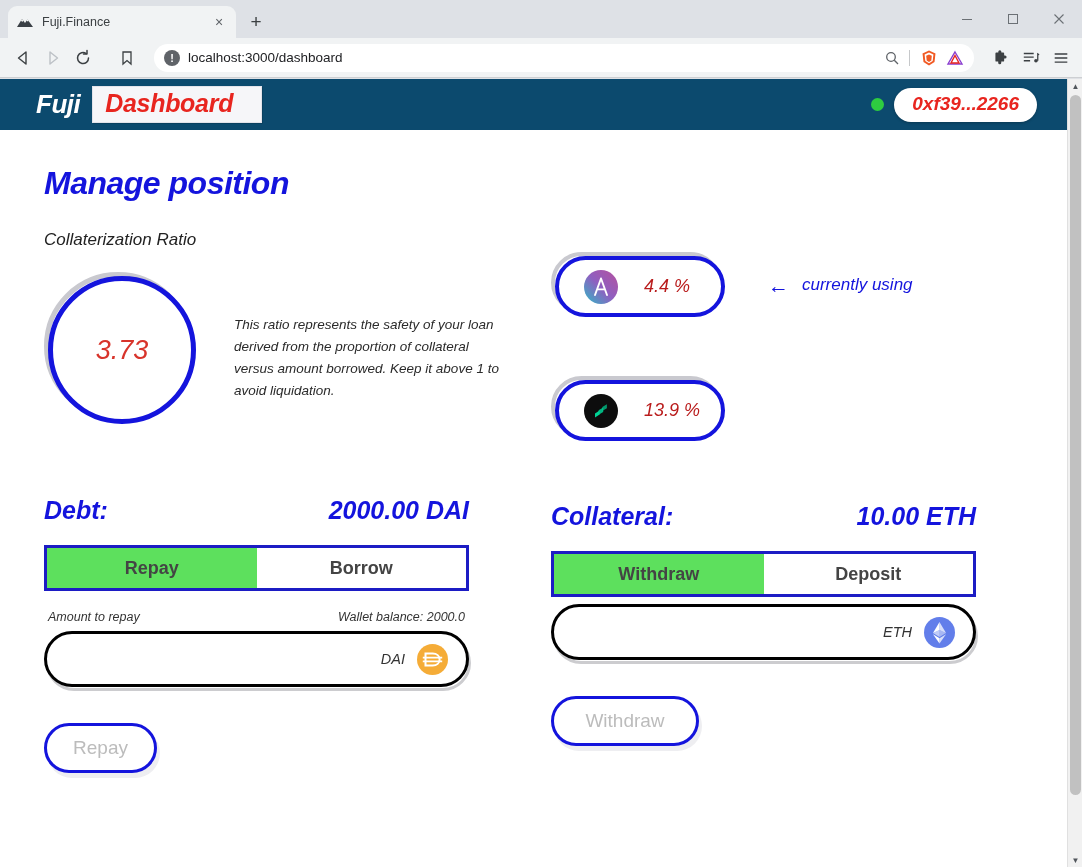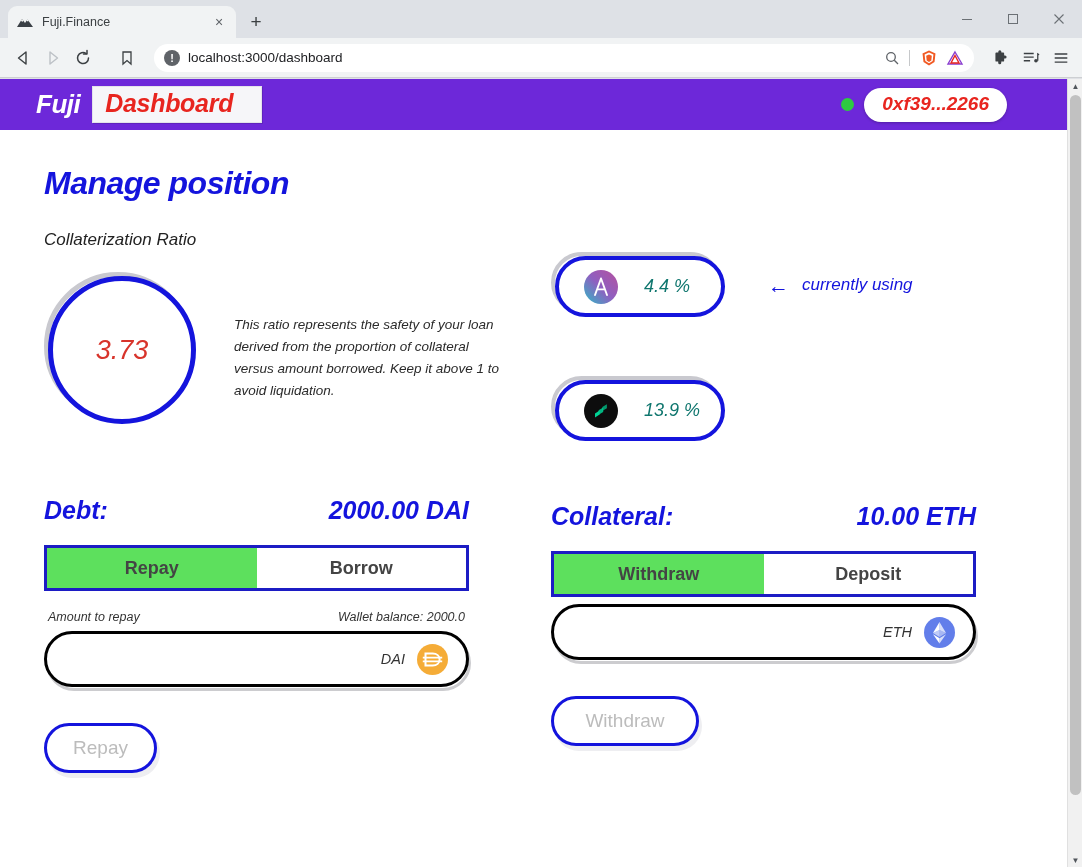--- a/index.html
+++ b/index.html
@@ -79,38 +79,38 @@
   }
   .sb-arrow { width:15px; height:14px; display:flex; align-items:center; justify-content:center; color:#50555b; font-size:8px; cursor:pointer;}
   .sb-thumb {
     position:absolute; left:2px; top:16px; width:11px; height: 700px;
     background:#c1c1c1; border-radius: 6px; cursor: pointer;
   }
   .sb-bottom { position:absolute; bottom:0; left:0; }
 
   
   .app-header {
-    height: 51px; background: #6d28d9; position: relative;
+    height: 51px; background: #0c4a6e; position: relative;
     display: flex; align-items: center;
   }
   .brand {
     display: flex; align-items: center; margin-left: 36px; gap: 0;
   }
   .brand-fuji {
     color: #ffffff; font-style: italic; font-weight: bold; font-size: 26px;
     letter-spacing: -0.5px; padding-right: 12px;
   }
   .brand-page {
     background: #f6f6f9; border: 1px solid #e3e3ea;
     color: #e8251f; font-style: italic; font-weight: bold; font-size: 25px;
     padding: 2px 28px 4px 12px; letter-spacing: -0.3px;
     box-shadow: 1px 1px 0 rgba(0,0,0,0.12);
   }
   .wallet {
-    position: absolute; right: 60px; display: flex; align-items: center; gap: 10px;
+    position: absolute; right: 30px; display: flex; align-items: center; gap: 10px;
   }
   .wallet-dot { width: 13px; height: 13px; border-radius: 50%; background: #2ecc40; }
   .wallet-pill {
     background: #ffffff; border-radius: 20px; padding: 5px 18px 7px;
     color: #e8251f; font-style: italic; font-weight: bold; font-size: 19px;
     box-shadow: 0 1px 3px rgba(0,0,0,0.25);
   }
 
   
   .main { padding: 0 0 0 0; position: relative; }
@@ -151,21 +151,21 @@
     position: absolute; left: 0; top: 0; width: 170px; height: 61px;
     border-radius: 34px; border: 4px solid #c9c9cf;
   }
   .provider-pill {
     position: absolute; left: 4px; top: 4px; width: 170px; height: 61px;
     border-radius: 34px; border: 4px solid #1414dd; background: #fff;
     display: flex; align-items: center; padding-left: 25px; gap: 26px;
     cursor: pointer;
   }
   .provider-logo { width: 34px; height: 34px; border-radius: 50%; flex: 0 0 34px; position: relative; }
-  .provider-rate { color: #0f766e; font-style: italic; font-size: 18px; text-align: right; }
+  .provider-rate { color: #b91c1c; font-style: italic; font-size: 18px; text-align: right; }
   .currently-using {
     display: flex; align-items: center; gap: 13px; margin-left: 42px;
     color: #1414dd; font-style: italic; font-size: 17px;
   }
   .arrow-left { font-size: 21px; color: #1414dd; line-height: 1; }
 
   
   .amount-head {
     display: flex; justify-content: space-between; align-items: flex-start;
     color: #1414dd; font-style: italic; font-weight: bold; font-size: 25px;

